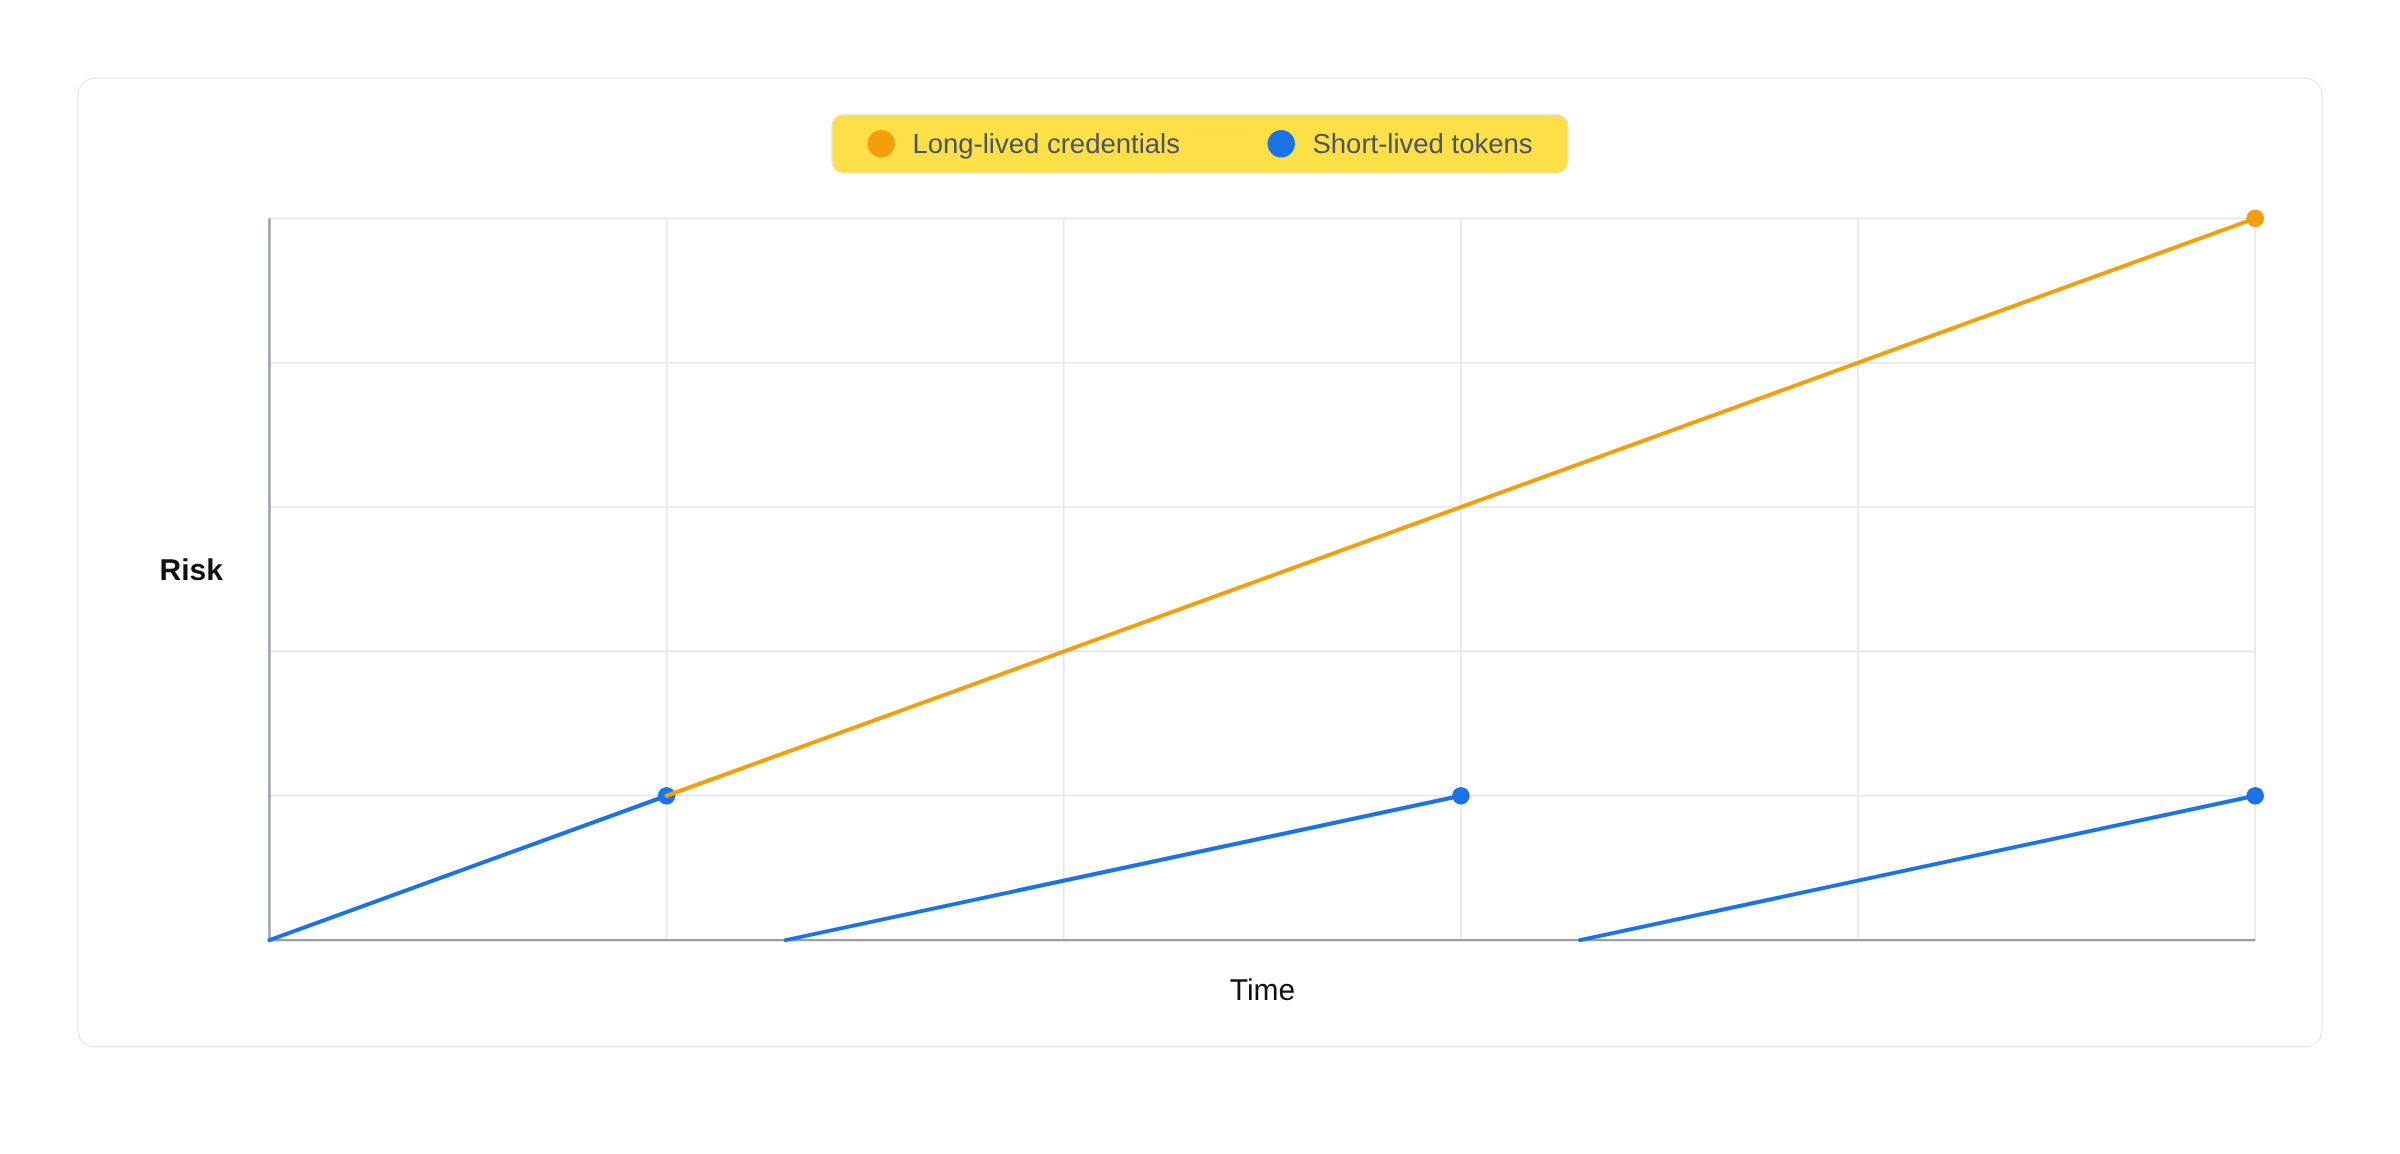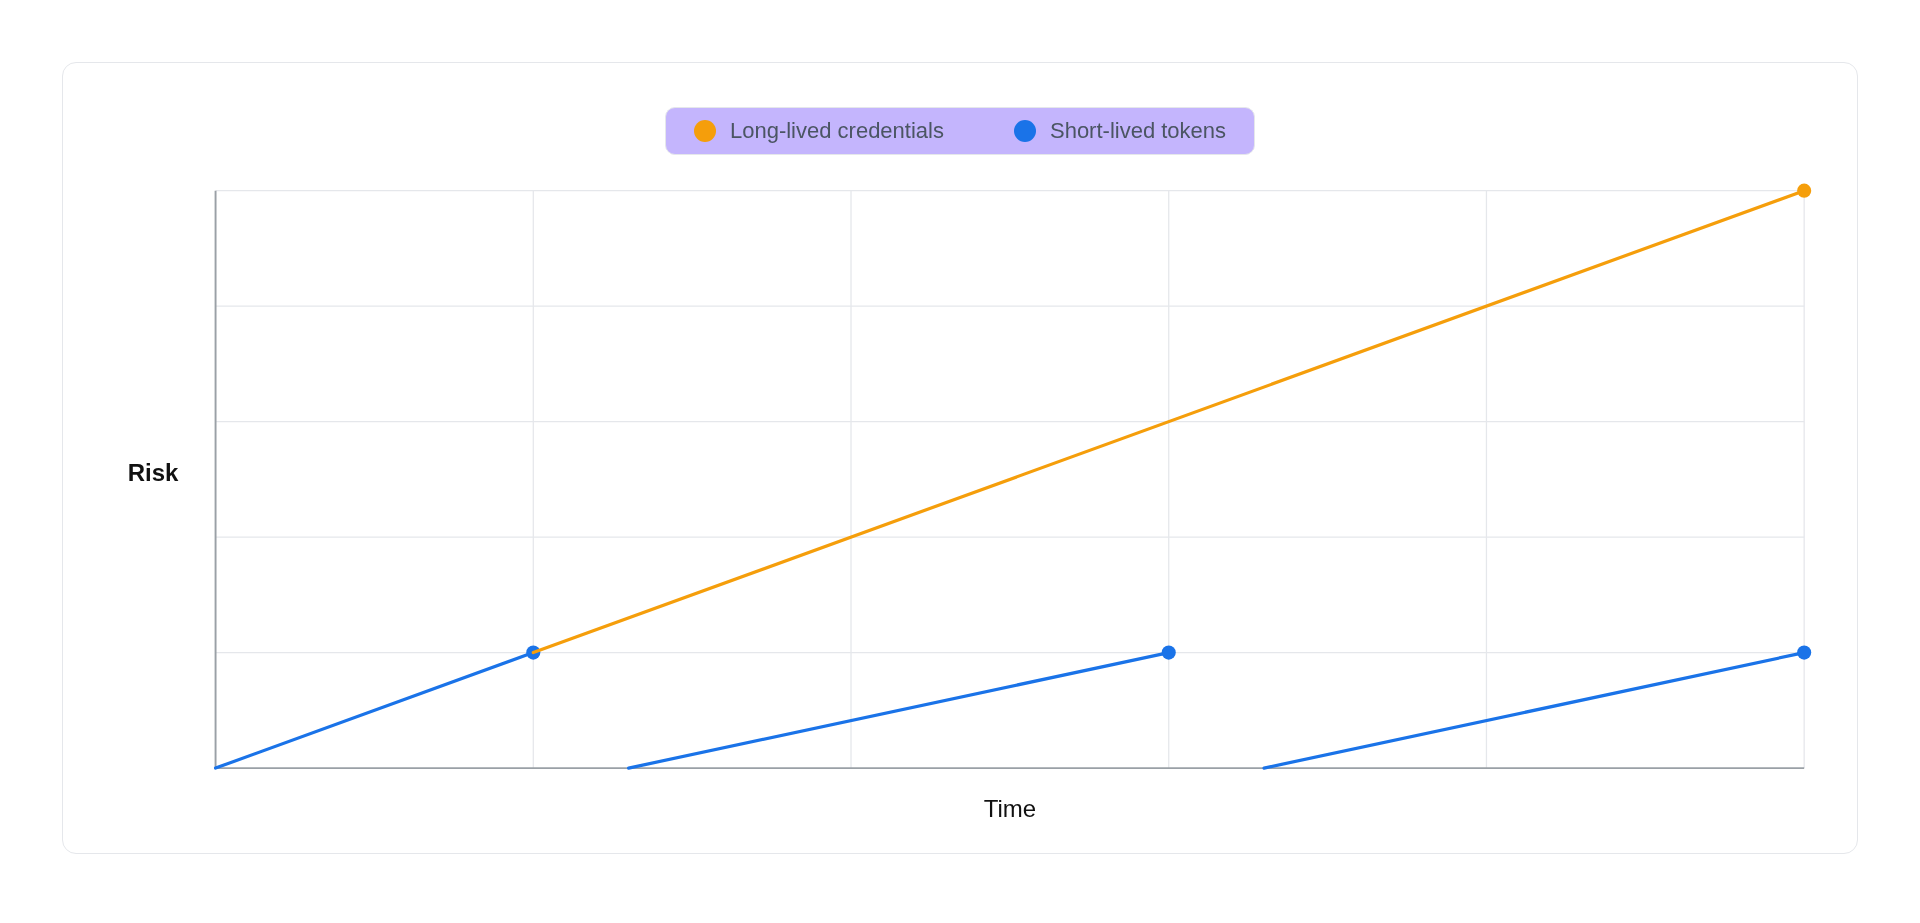--- a/index.html
+++ b/index.html
@@ -16,25 +16,25 @@
   .card {
     border: 1px solid #e5e7eb;
     border-radius: 14px;
     padding: 28px 40px 30px 40px;
     position: relative;
   }
   .legend {
     display: flex;
     align-items: center;
     gap: 70px;
-    background: #c4b5fd;
+    background: #fde047;
     border: 1px solid #e5e7eb;
     border-radius: 10px;
     padding: 10px 28px;
-    margin: 16px auto 10px auto;
+    margin: 0 auto 10px auto;
     width: fit-content;
     justify-content: space-between;
   }
   .legend-item {
     display: flex;
     align-items: center;
     gap: 14px;
     font-size: 22px;
     color: #4b5563;
   }

